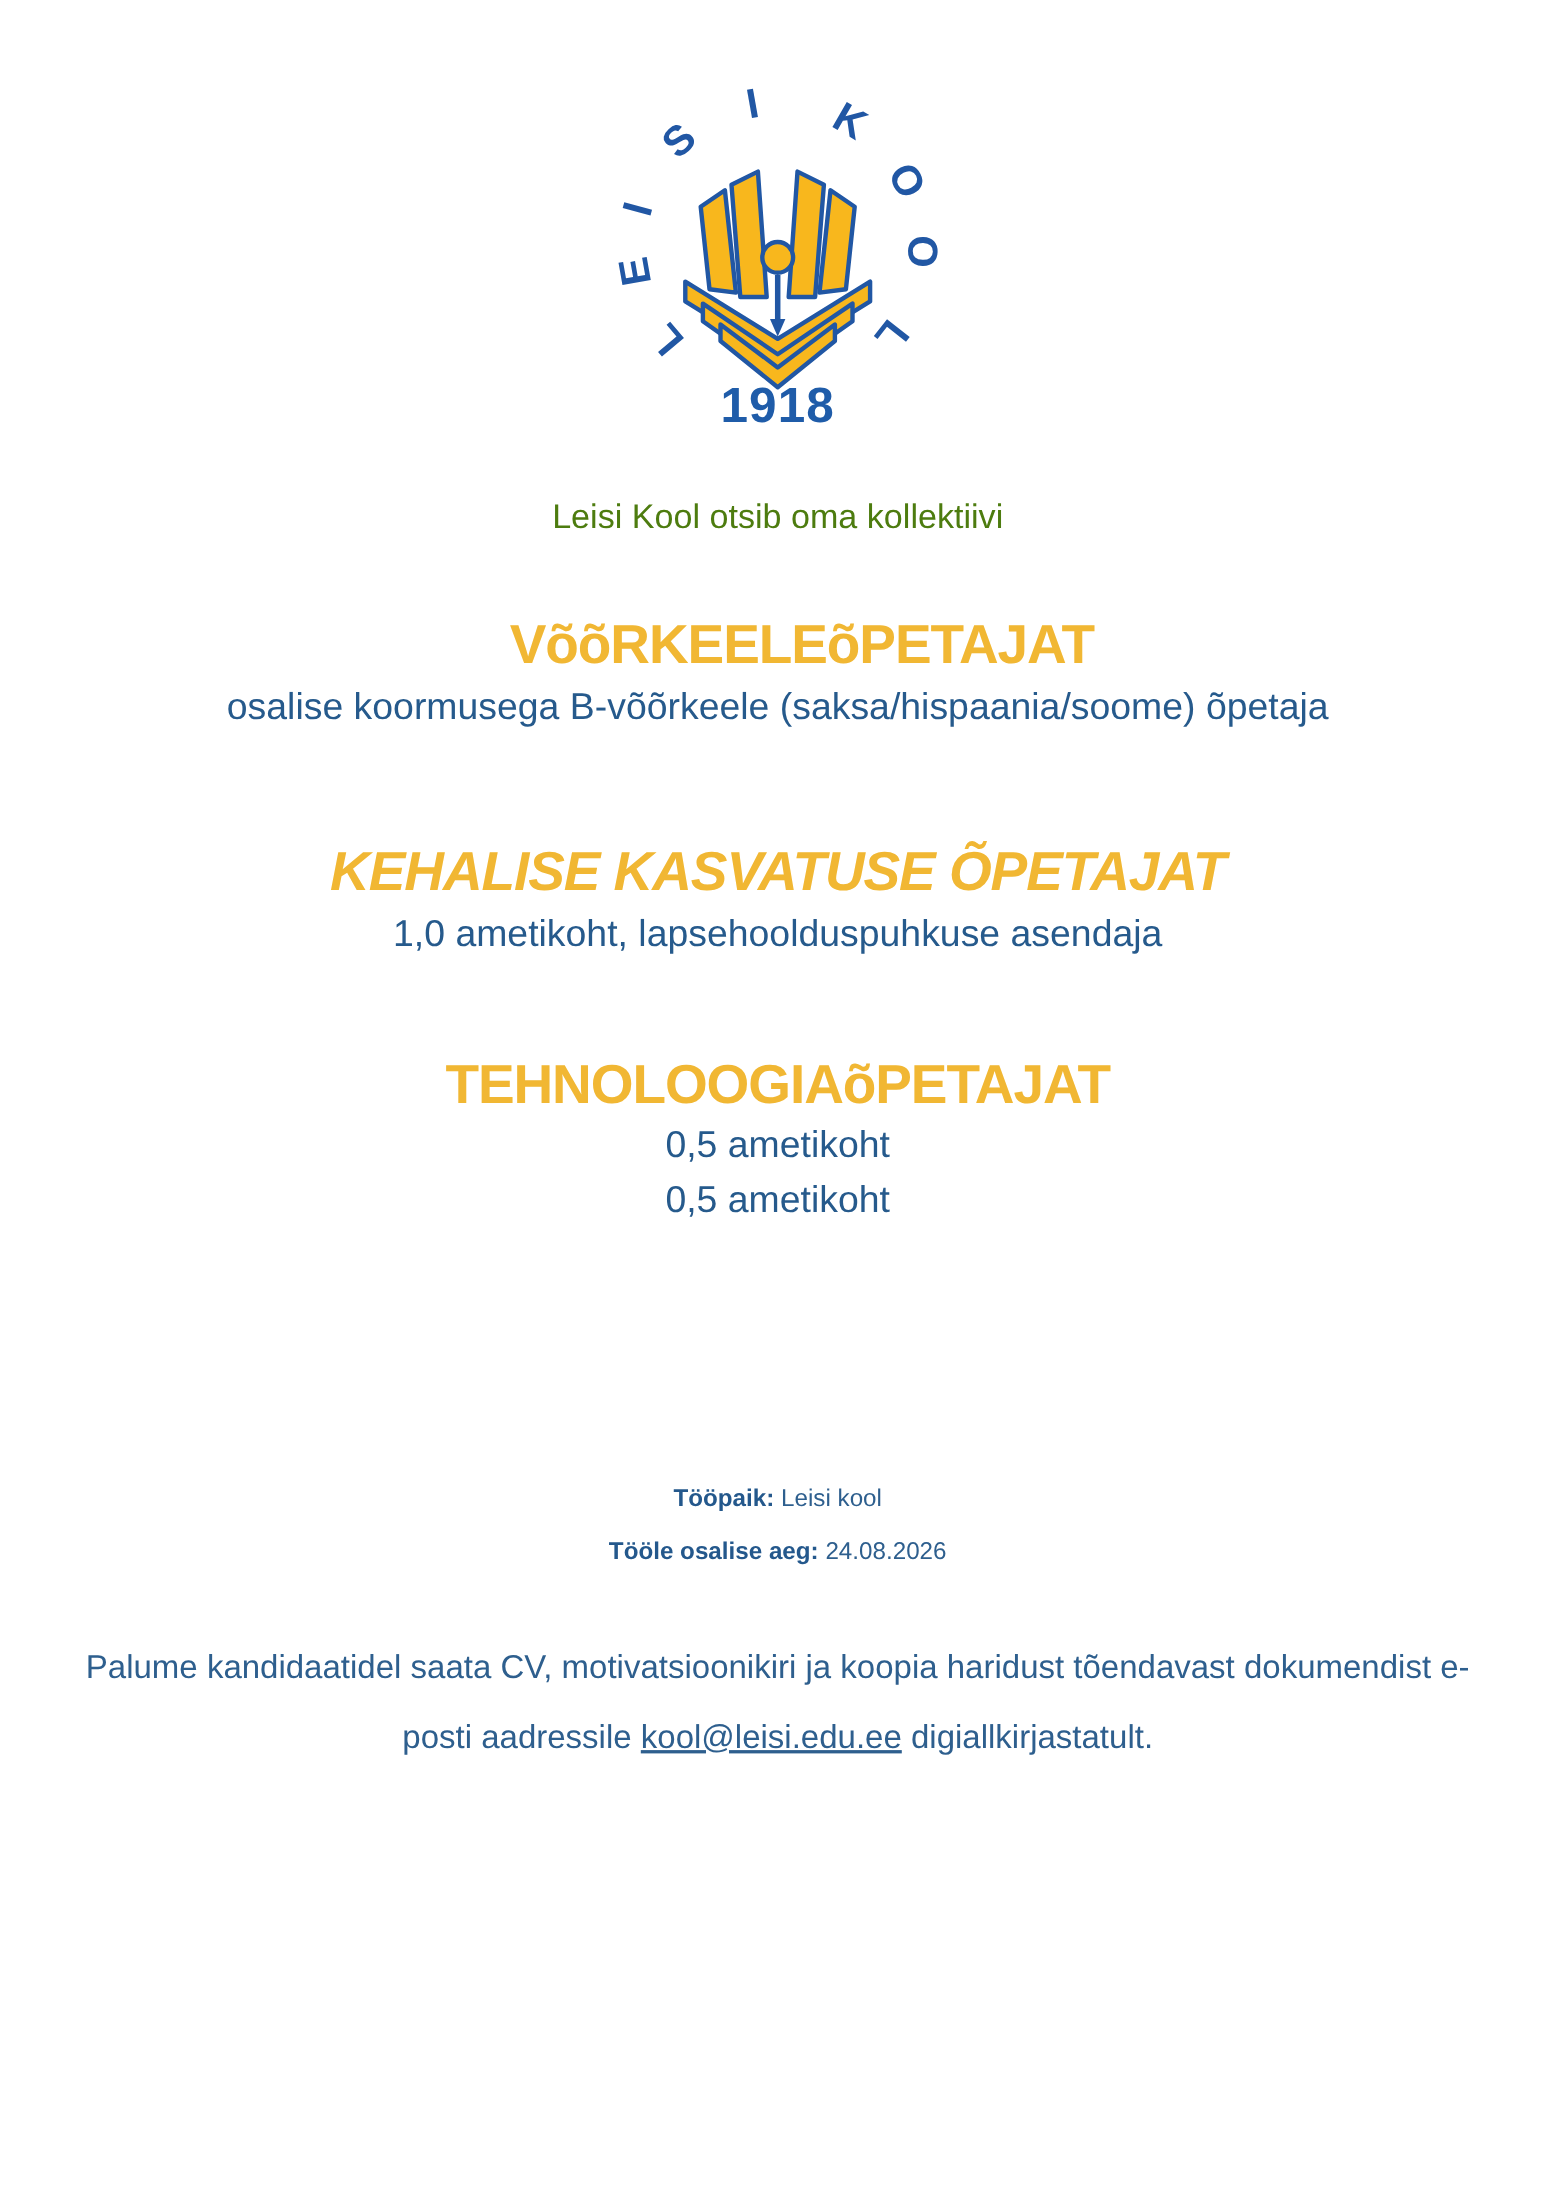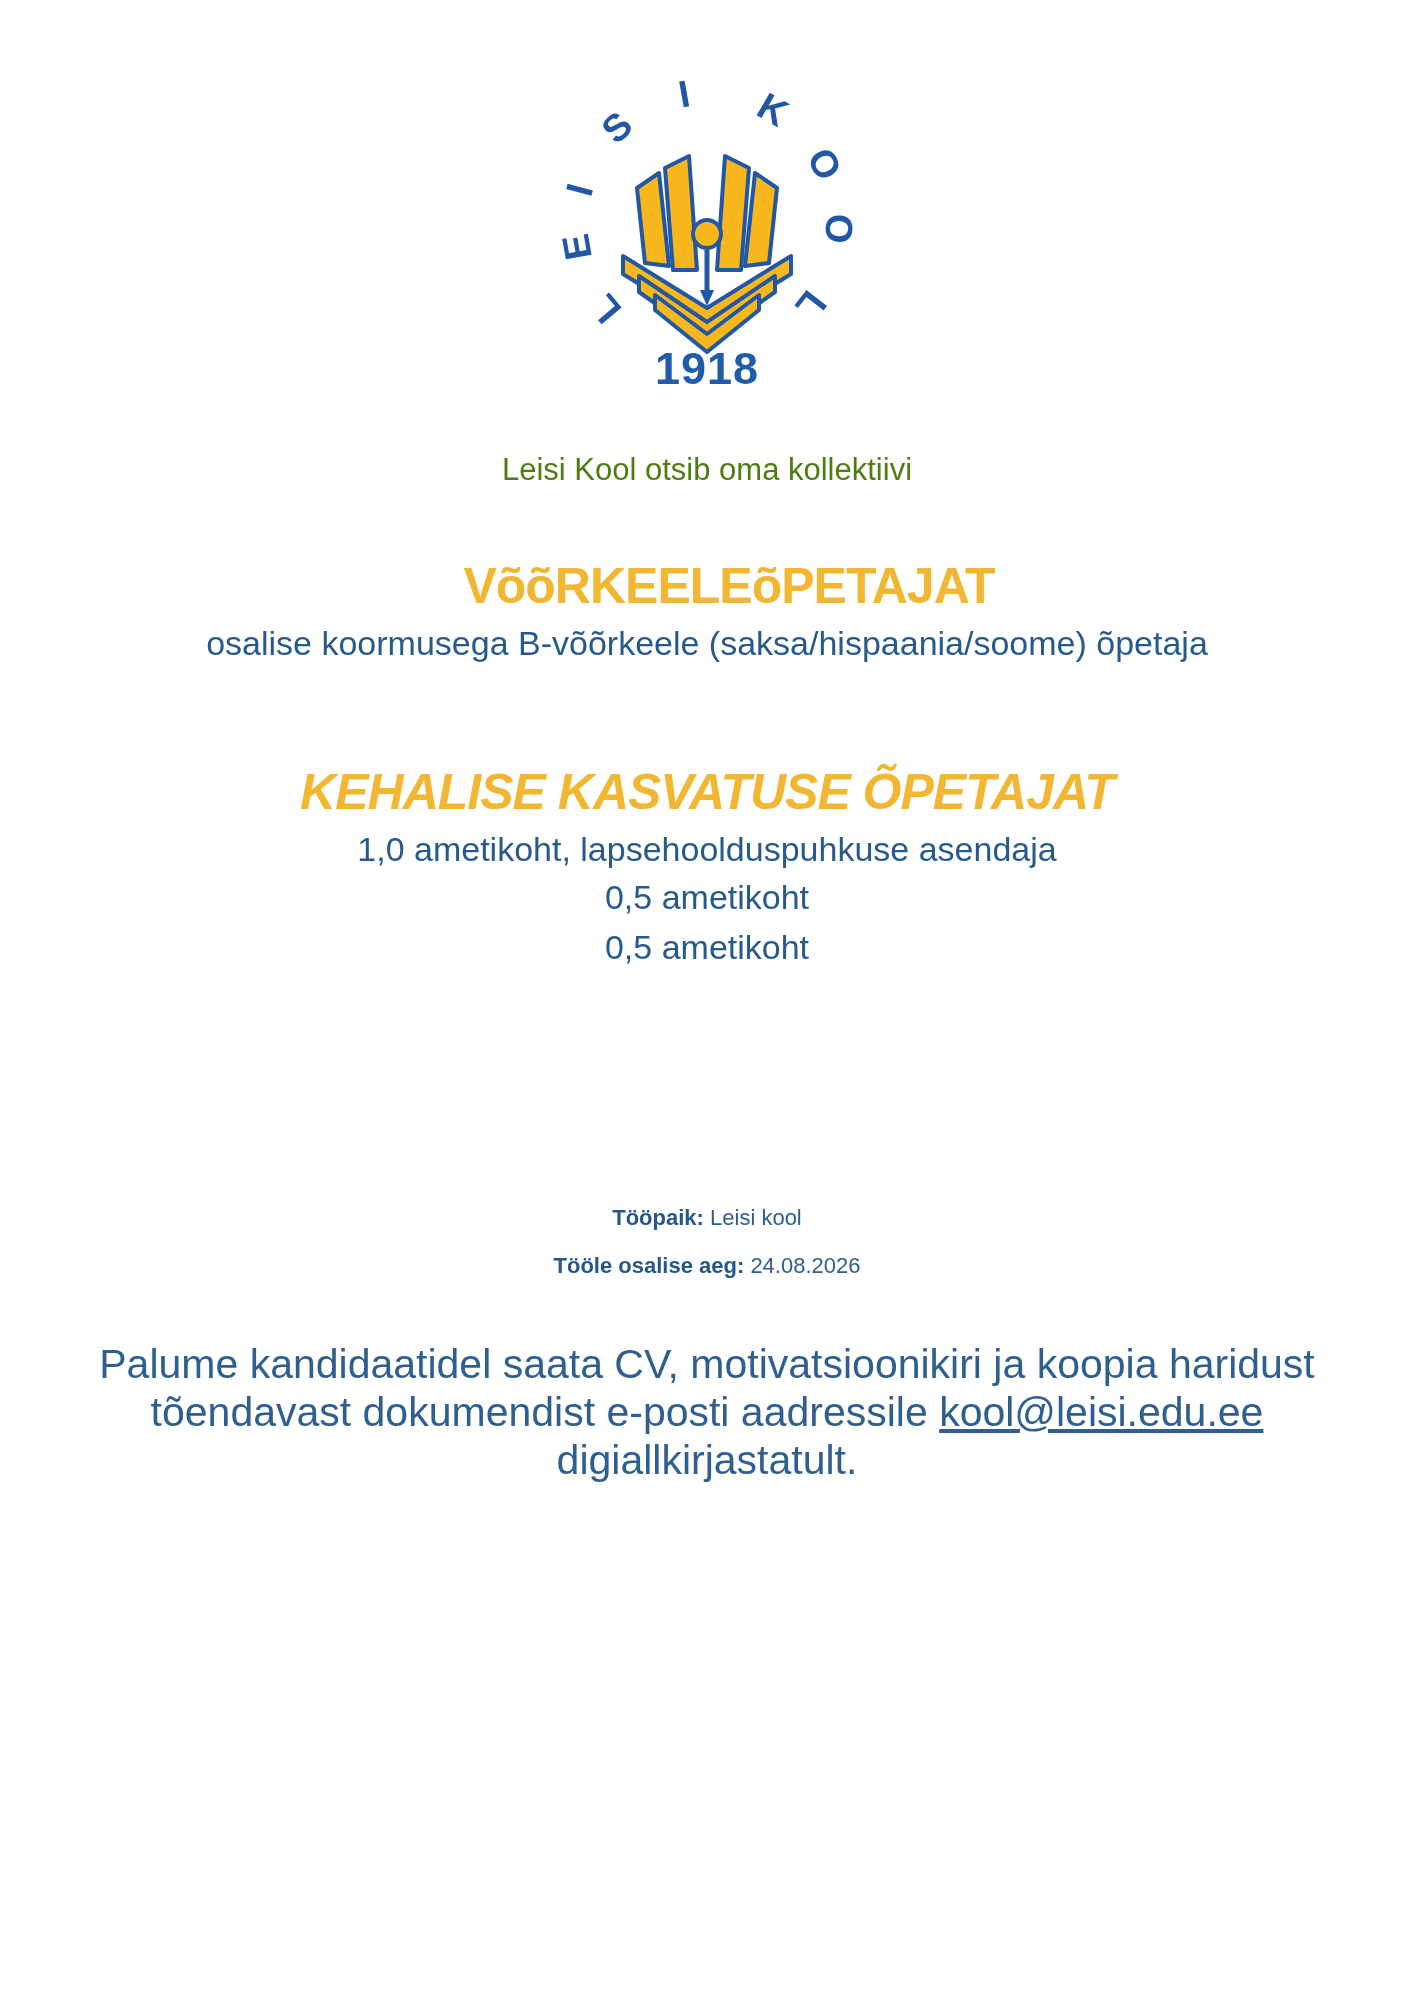--- a/index.html
+++ b/index.html
@@ -57,22 +57,22 @@
   .details { margin-top: 226px; }
   .detail-line {
     font-size: 22px;
     line-height: 48px;
     color: #2E5F8E;
   }
   .detail-label { font-weight: bold; color: #24588C; }
   .footer {
     margin: 50px auto 0 auto;
     max-width: 1270px;
-    font-size: 41px;
-    line-height: 48px;
+    font-size: 30px;
+    line-height: 64px;
     color: #2E5F8E;
   }
   .email-link { color: #2E5F8E; text-decoration: underline; cursor: pointer; }
 </style>
 </head>
 <body>
 
 <div class="page">
 
   <svg class="logo-svg" width="320" height="330" viewBox="0 0 320 330">
@@ -113,20 +113,21 @@
     <h1 class="pos-title">VõõRKEELEõPETAJAT</h1>
     <p class="pos-sub">osalise koormusega B-võõrkeele (saksa/hispaania/soome) õpetaja</p>
   </section>
 
   <section class="pos pos-2">
     <h1 class="pos-title">KEHALISE KASVATUSE ÕPETAJAT</h1>
     <p class="pos-sub">1,0 ametikoht, lapsehoolduspuhkuse asendaja</p>
   </section>
 
   <section class="pos pos-3">
+    <h1 class="pos-title">TEHNOLOOGIAõPETAJAT</h1>
     <p class="pos-sub">0,5 ametikoht</p>
   </section>
 
   <section class="pos pos-4">
     <p class="pos-sub">0,5 ametikoht</p>
   </section>
 
   <div class="details">
     <p class="detail-line">
       <strong class="detail-label">Tööpaik:</strong>

